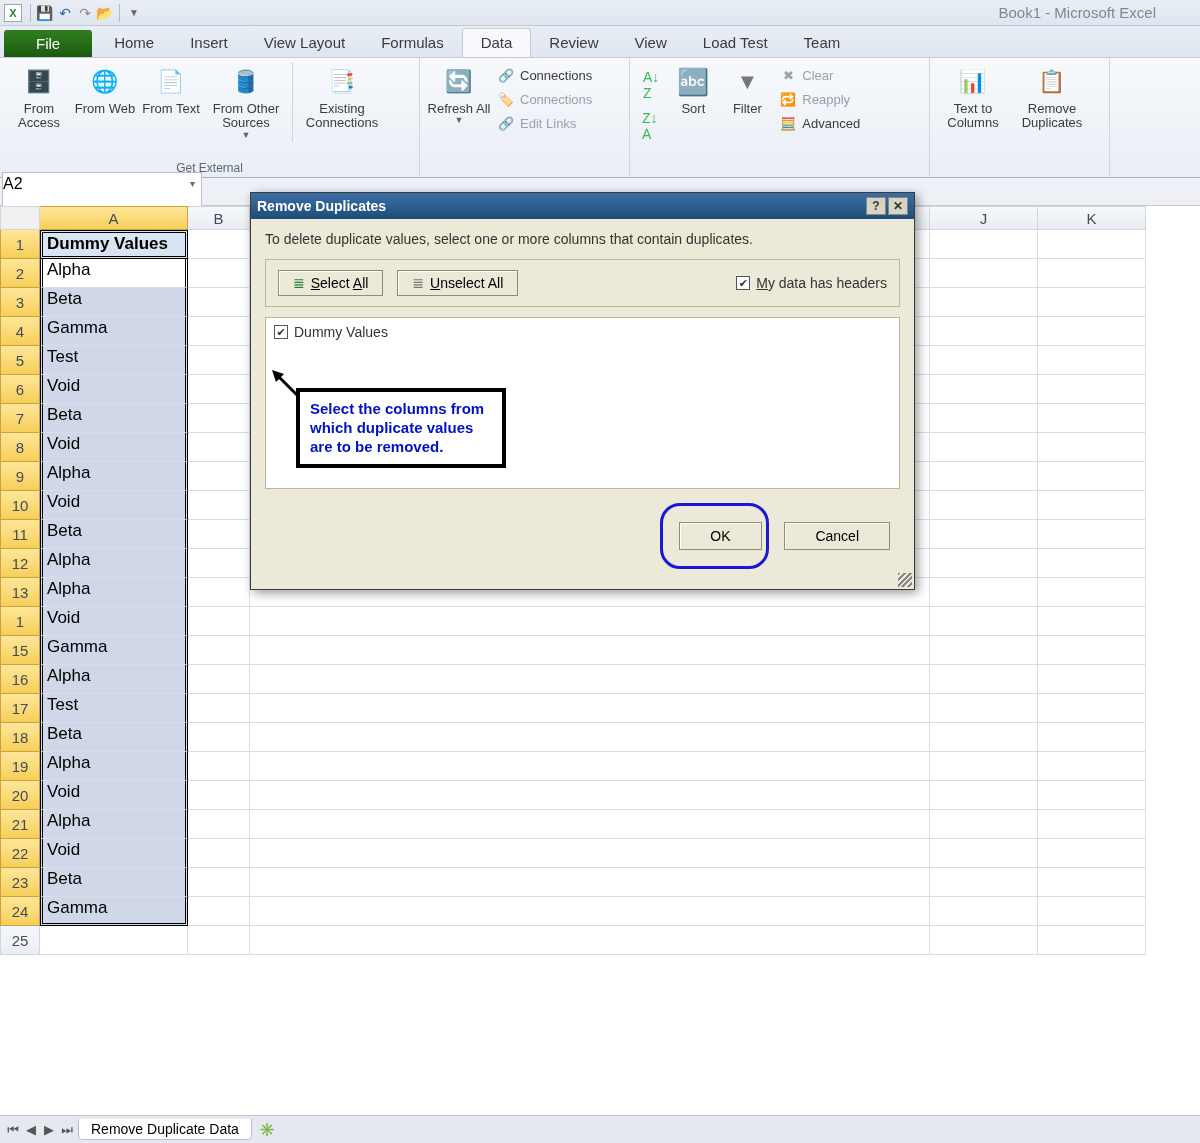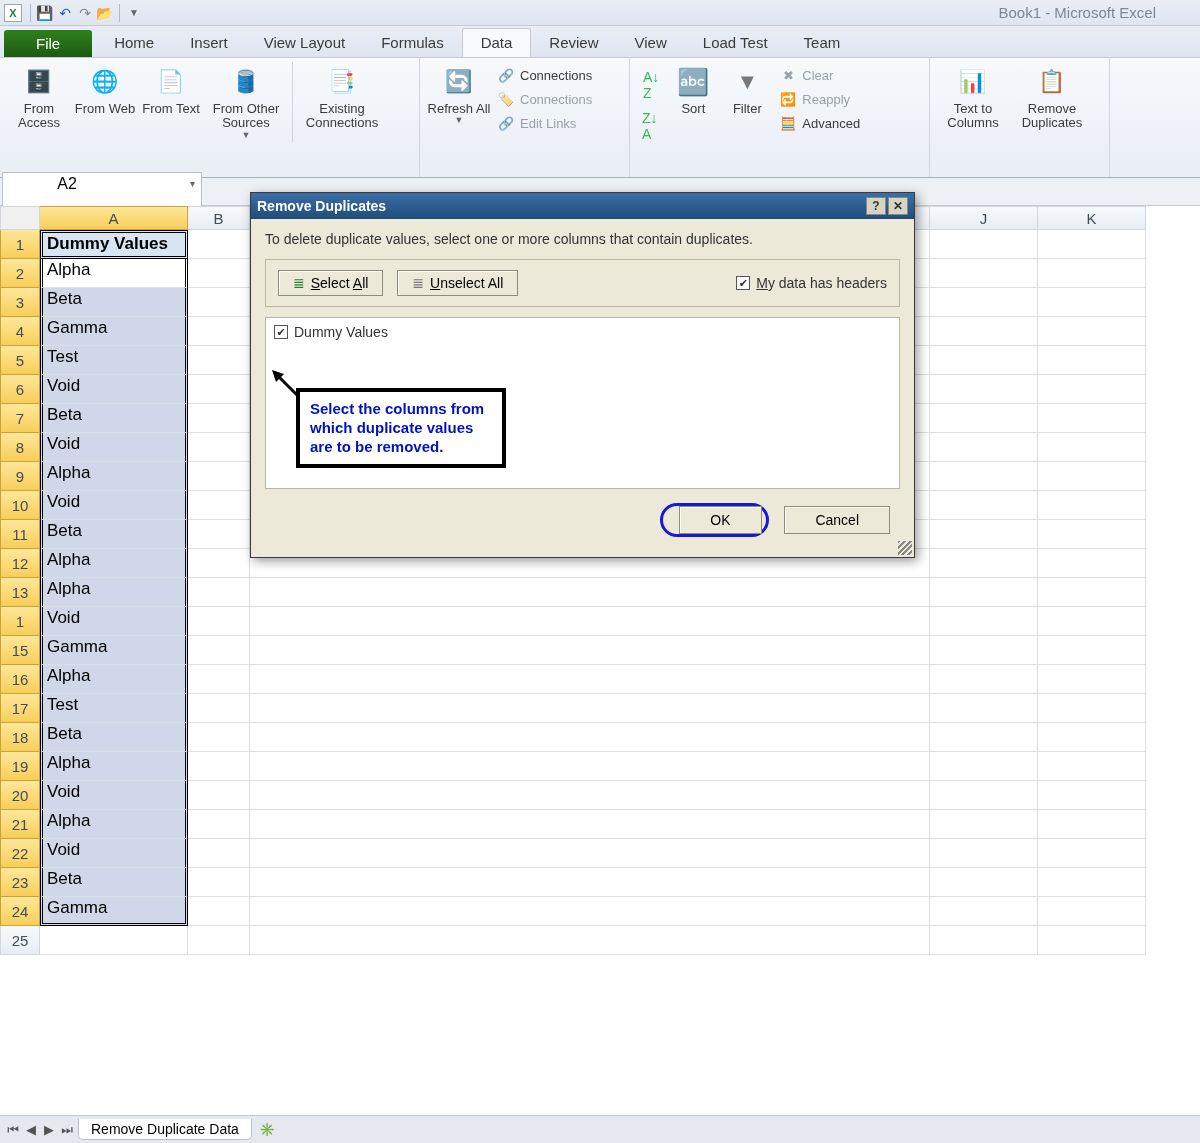--- a/index.html
+++ b/index.html
@@ -24,21 +24,21 @@
   .rgroup .icons { display:flex; align-items:flex-start; flex:1; padding:4px 6px; }
   .rgroup .glabel { text-align:center; font-size:12px; color:#5a6576; padding:0 4px 2px; }
   .big-btn { display:flex; flex-direction:column; align-items:center; width:66px; padding:2px 0; cursor:pointer; font-size:13px; color:#3b3b3b; text-align:center; line-height:1.1; }
   .big-btn .ic { width:36px; height:36px; margin-bottom:2px; display:flex; align-items:center; justify-content:center; font-size:22px; }
   .small-row { display:flex; flex-direction:column; gap:2px; padding-top:2px; }
   .small-btn { display:flex; align-items:center; gap:6px; height:22px; padding:0 6px; font-size:13px; color:#9aa0a9; cursor:pointer; }
   .small-btn .sic { width:16px; height:16px; display:inline-flex; align-items:center; justify-content:center; }
 
   
   .fx-row { height:28px; background:#eef0f6; border-bottom:1px solid #c6c9cf; display:flex; align-items:center; }
-  .name-box { width:200px; height:40px; background:#fff; border:1px solid #b8bfcd; margin:0 2px; display:flex; align-items:center; padding:0 70px 16px 0; font-size:16px; justify-content:center; position:relative; }
+  .name-box { width:200px; height:40px; background:#fff; border:1px solid #b8bfcd; margin:0 2px; display:flex; align-items:center; padding:0 70px 16px 0; font-size:16px; position:relative; }
   .name-box::after { content:"▾"; position:absolute; right:6px; color:#666; font-size:10px; }
 
   
   .sheet-area { position:absolute; top:206px; left:0; right:0; bottom:28px; background:#fff; }
   .sheet { position:relative; }
   .colhdrs { display:flex; }
   .corner { width:40px; height:24px; background:#f0f0f0; border:1px solid #d0d6df; }
   .ch { height:24px; background:linear-gradient(#f6f8fb,#e9edf3); border:1px solid #d0d6df; border-left:none; display:flex; align-items:center; justify-content:center; font-size:15px; color:#434c59; }
   .ch.sel { background:linear-gradient(#ffe79a,#f7ce59); border-color:#caa43b; }
   .row { display:flex; }
@@ -69,21 +69,21 @@
   .dlg-toolbar { border:1px solid #b8b8a0; background:#ece9d8; padding:10px 12px; display:flex; align-items:center; gap:14px; }
   .dlg-btn { background:#ece9d8; border:1px solid #8e8e78; box-shadow:inset 1px 1px #fff; padding:4px 14px; font-size:14px; display:inline-flex; align-items:center; gap:6px; }
   .dlg-toolbar .chk-right { margin-left:auto; display:flex; align-items:center; gap:6px; }
   .chkbox { width:14px; height:14px; border:1px solid #555; background:#fff; display:inline-flex; align-items:center; justify-content:center; font-size:11px; }
   .col-list-frame { border:1px solid #b8b8a0; margin-top:10px; }
   .col-list-frame .lbl { padding:4px 8px 2px; border-bottom:1px solid #b8b8a0; }
   .col-list { height:170px; background:#fff; padding:6px 8px; }
   .col-row { display:flex; align-items:center; gap:6px; font-size:14px; }
   .dlg-footer { text-align:right; padding:14px 10px 10px; }
   .dlg-footer .dlg-btn { padding:5px 30px; margin-left:12px; }
-  .ok-highlight { border:3px solid #1919d4; border-radius:20px; padding:0 4px; display:inline-block;margin-left:29px; }
+  .ok-highlight { border:3px solid #1919d4; border-radius:20px; padding:16px 4px; display:inline-block;margin-left:29px; }
   .resize-grip { position:absolute; right:2px; bottom:2px; width:14px; height:14px; background:repeating-linear-gradient(135deg,#888 0 2px,transparent 2px 4px); }
 
   
   .callout { position:absolute; left:296px; top:388px; width:210px; background:#fff; border:4px solid #000; padding:8px 10px; font-weight:bold; color:#0012c2; font-size:15px; z-index:60; line-height:1.25; font-family:"Comic Sans MS","Segoe UI",sans-serif; }
   .callout-arrow { position:absolute; left:272px; top:370px; z-index:59; }
 
   .und { text-decoration:underline; }
 </style>
 </head>
 <body>
@@ -132,20 +132,21 @@
           <span class="ic" style="color:#d49a2a">🛢️</span>
           <span>From Other Sources</span>
           <span style="font-size:9px;color:#666">▼</span>
         </div>
       <div style="width:1px;background:#cfd5e0;margin:0 4px;height:80px"></div>
       <div class="big-btn" style="width:90px">
           <span class="ic">📑</span>
           <span>Existing Connections</span>
         </div>
     </div>
+    <div class="glabel">Get External</div>
   </div>
 
   <div class="rgroup" style="width:210px">
     <div class="icons">
       <div class="big-btn">
           <span class="ic" style="color:#2a7d3b">🔄</span>
           <span>Refresh All</span>
           <span style="font-size:9px;color:#666">▼</span>
         </div>
       <div class="small-row">

